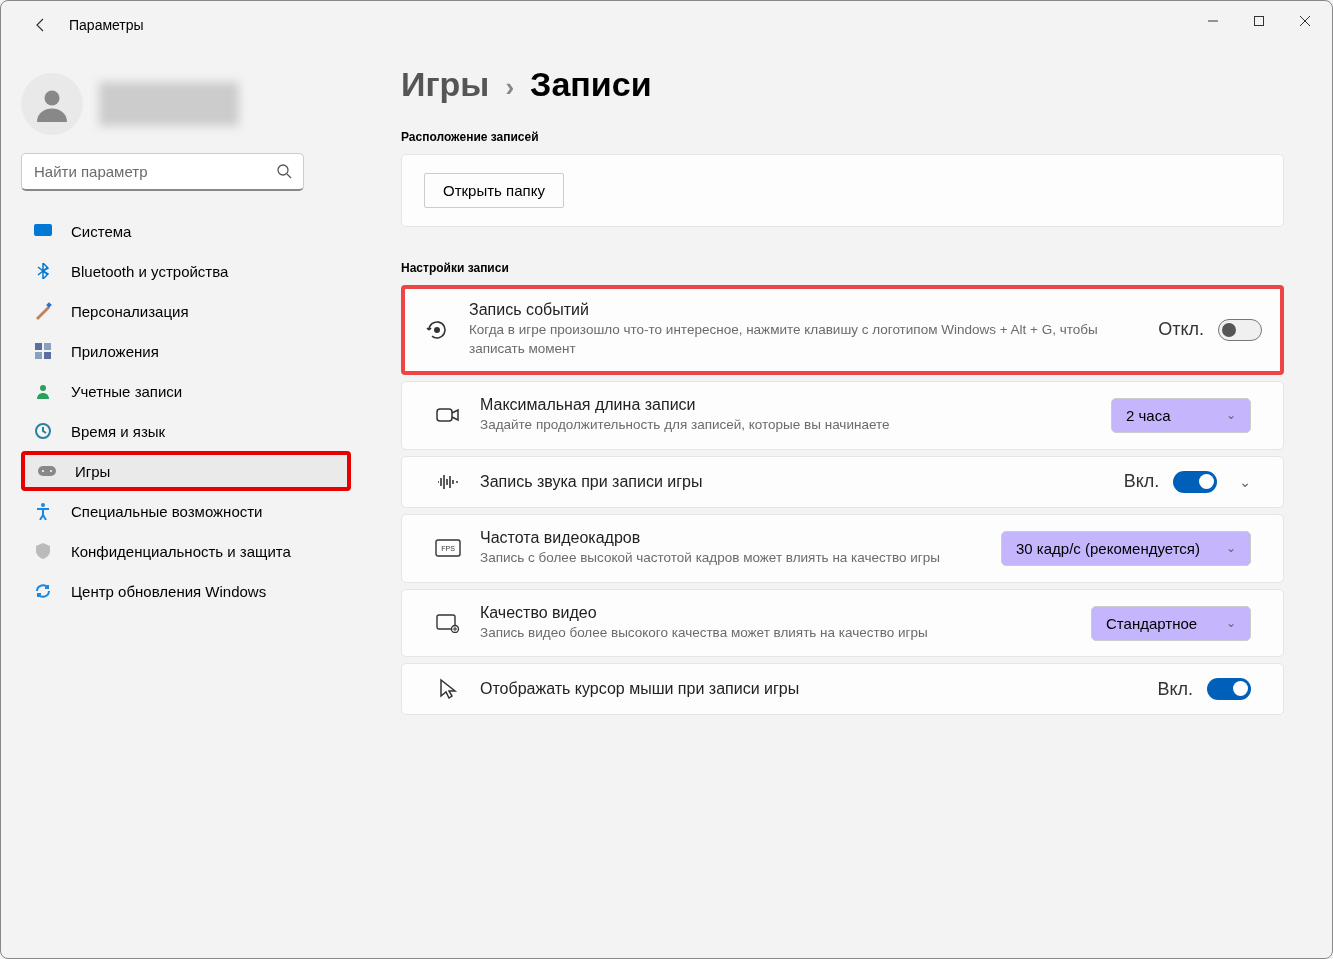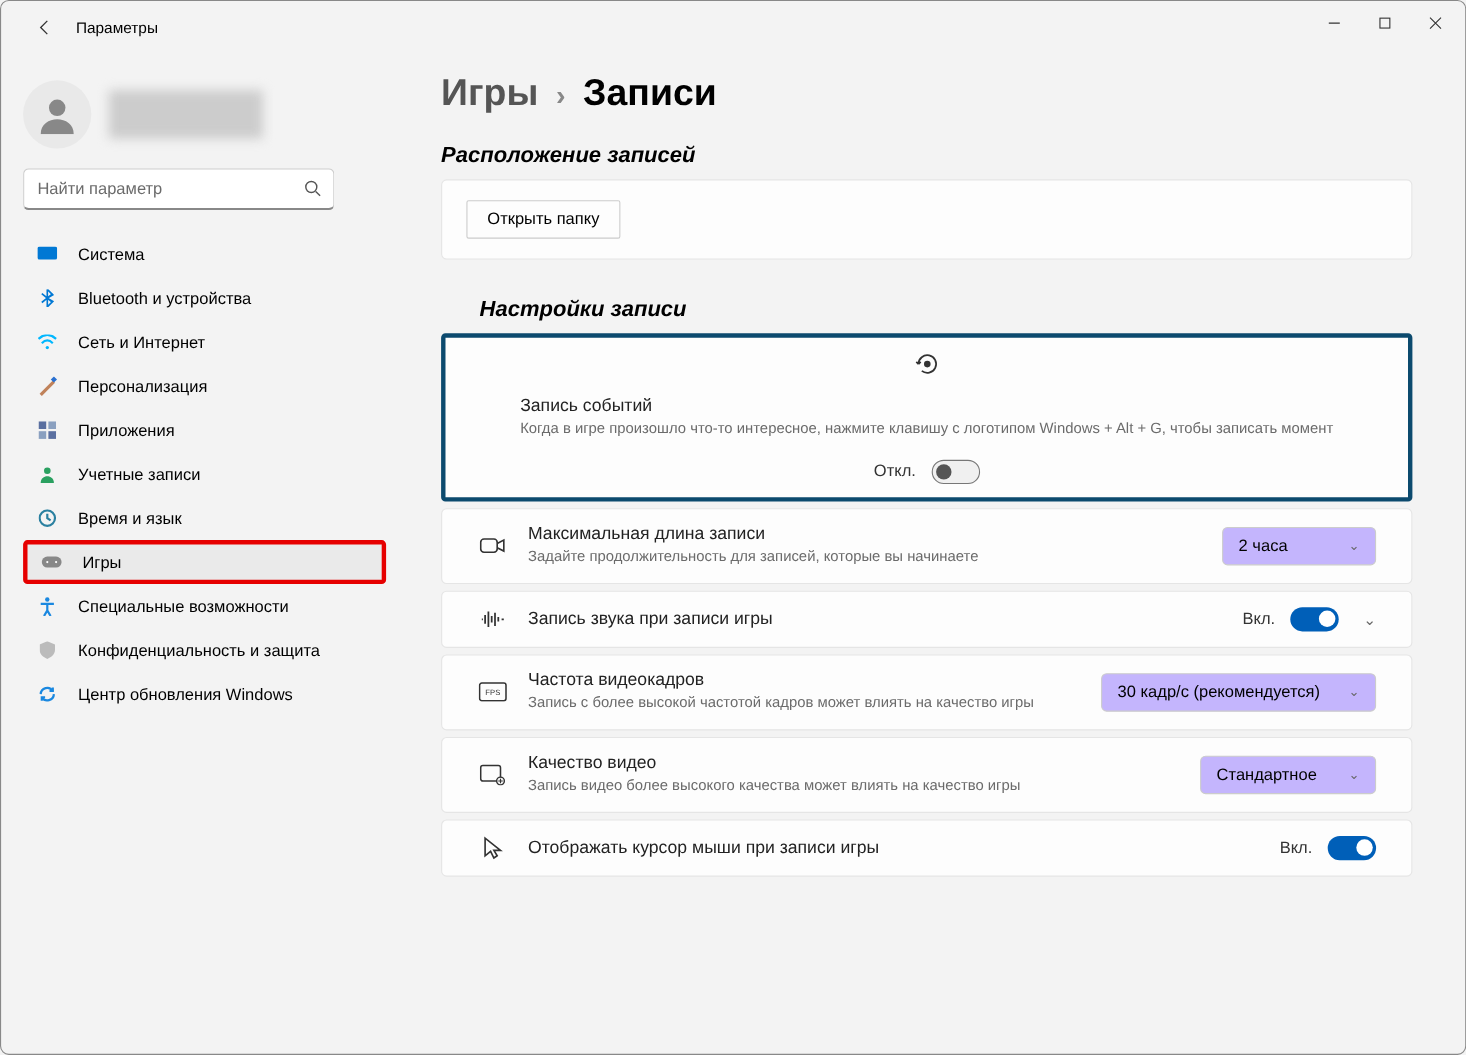--- a/index.html
+++ b/index.html
@@ -53,49 +53,49 @@
   }
   .nav-item.selected { background:#eaeaea; }
   .nav-item .nav-icon { width:20px; height:20px; display:flex;align-items:center;justify-content:center; }
 
   .highlight-red { border:4px solid #e60000; border-radius:4px; }
 
   .main { flex:1; padding:16px 48px 20px 40px; overflow-y:auto; }
   .breadcrumb { display:flex; align-items:baseline; gap:16px; font-size:34px; font-weight:600; margin-bottom:26px; }
   .bc-sep { color:#888; font-size:26px; }
   .bc-parent { color:#555; }
-  .section-heading { font-size:20px; font-weight:600; margin:14px 0 10px;font-style:italic; }
+  .section-heading { font-size:12px; font-weight:600; margin:14px 0 10px; }
 
   .card {
     background:#fdfdfd; border:1px solid #e5e5e5; border-radius:5px;
     padding:18px 22px; display:flex; align-items:center;
   }
   .setting-row {
     background:#fdfdfd; border:1px solid #e5e5e5; border-radius:5px;
     padding:14px 32px; display:flex; align-items:center; gap:18px; margin-bottom:6px;
   }
-  .setting-row.red-hl { border:4px solid #0c4a6e; border-radius:4px; padding:12px 18px;flex-direction:column; }
+  .setting-row.red-hl { border:4px solid #ef4444; border-radius:4px; padding:12px 18px; }
   .row-icon { width:28px; display:flex;align-items:center;justify-content:center; color:#444; flex-shrink:0; }
   .row-texts { flex:1; }
   .row-title { font-size:16px; color:#222; }
   .row-sub { font-size:13.5px; color:#6b6b6b; margin-top:2px; line-height:1.4; }
   .row-control { display:flex; align-items:center; gap:14px; }
 
   .toggle {
     width:44px; height:22px; border-radius:12px; position:relative; cursor:default;
   }
   .toggle.off { background:#f0f0f0; border:1px solid #777; }
   .toggle.off::after {
     content:""; position:absolute; left:3px; top:3px; width:14px; height:14px; border-radius:50%; background:#555;
   }
   .toggle.on { background:#005fb8; }
   .toggle.on::after {
     content:""; position:absolute; right:3px; top:3px; width:15px; height:15px; border-radius:50%; background:#fff;
   }
-  .toggle-label { font-size:15px; color:#333; }
+  .toggle-label { font-size:18px; color:#333; }
 
   .dropdown {
     background:#c4b5fd; border:1px solid #ccc; border-radius:5px; padding:8px 14px;
     min-width:140px; display:flex; align-items:center; justify-content:space-between; gap:24px;
     font-size:15px;
   }
   .chevron { font-size:12px; color:#666; }
 
   .open-folder-btn {
     background:#fdfdfd; border:1px solid #ccc; border-radius:2px; padding:8px 18px; font-size:15px;
@@ -170,29 +170,20 @@
       <div class="nav-item">
         <span class="nav-icon">
             <svg width="16" height="16" viewBox="0 0 16 16">
               <path d="M8 0v16l5-5-5-3 5-3-5-5M3 4l10 8M3 12l10-8" stroke="#0078d4" stroke-width="1.5" fill="none"></path>
             </svg>
           </span>
         <span>Bluetooth и устройства</span>
       </div>
       <div class="nav-item">
         <span class="nav-icon">
-            <svg width="18" height="14" viewBox="0 0 18 14">
-              <path d="M1 4 Q9 -3 17 4 M4 8 Q9 3 14 8" stroke="#00b7ff" stroke-width="2" fill="none"></path>
-              <circle cx="9" cy="12" r="1.5" fill="#00b7ff"></circle>
-            </svg>
-          </span>
-        <span>Сеть и Интернет</span>
-      </div>
-      <div class="nav-item">
-        <span class="nav-icon">
             <svg width="18" height="18" viewBox="0 0 18 18">
               <path d="M2 16 L14 4 L16 6 L4 18 Z" fill="#c0825a"></path>
               <rect x="13" y="1" width="4" height="4" fill="#2a70d0" transform="rotate(45 15 3)"></rect>
             </svg>
           </span>
         <span>Персонализация</span>
       </div>
       <div class="nav-item">
         <span class="nav-icon">
             <svg width="16" height="16">
@@ -267,21 +258,21 @@
       <span class="bc-sep">›</span>
       <span>Записи</span>
     </div>
 
     <div class="section-heading">Расположение записей</div>
 
     <div class="card recordings-card">
       <button class="open-folder-btn">Открыть папку</button>
     </div>
 
-    <div class="section-heading" style="margin-top:34px;margin-left:35px;">Настройки записи</div>
+    <div class="section-heading" style="margin-top:34px;">Настройки записи</div>
 
     <div class="setting-row red-hl">
       <div class="row-icon">
         <svg width="24" height="24" viewBox="0 0 24 24" fill="none">
             <path d="M4 12a8 8 0 1 1 3 6.2M4 12l-2-2M4 12l2-2" stroke="#333" stroke-width="1.6"></path>
             <circle cx="12" cy="12" r="3" fill="#333"></circle>
           </svg>
       </div>
       <div class="row-texts">
         <div class="row-title">Запись событий</div>

